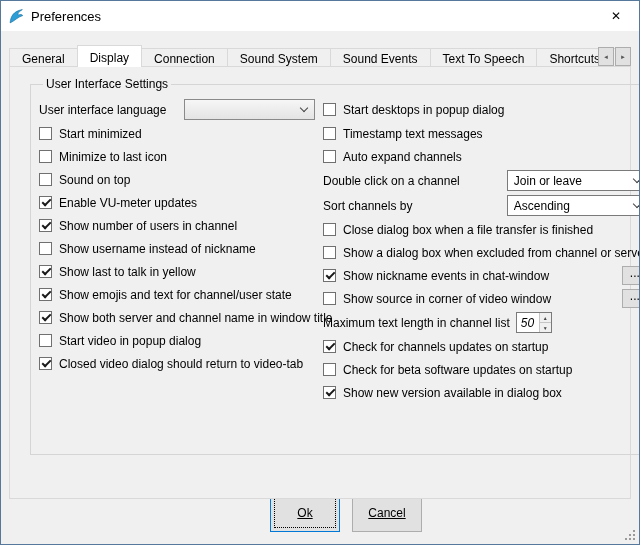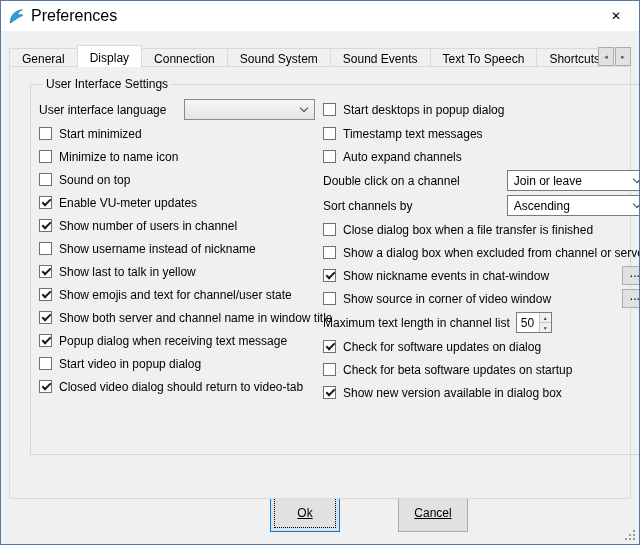--- a/index.html
+++ b/index.html
@@ -3,21 +3,21 @@
 <meta charset="utf-8">
 <style>
   *{box-sizing:border-box;margin:0;padding:0;}
   html,body{background:#ffffff;}
   body{font-family:"Liberation Sans","DejaVu Sans",sans-serif;font-size:12px;color:#000;}
   .window{position:relative;width:640px;height:545px;background:#f0f0f0;border:1px solid #56789b;overflow:hidden;}
 
   
   .titlebar{height:30px;background:#ffffff;display:flex;align-items:center;}
   .app-icon{width:17px;height:17px;margin-left:7px;flex:0 0 auto;}
-  .title-text{margin-left:6px;font-size:16px;}
+  .title-text{margin-left:6px;font-size:13px;}
   .close-btn{margin-left:auto;width:46px;height:30px;display:flex;align-items:center;justify-content:center;font-size:12px;cursor:default;}
 
   
   .tabbar{position:absolute;top:44px;left:8px;right:8px;height:22px;display:flex;align-items:flex-end;overflow:hidden;z-index:2;}
   .tab{height:19px;padding:3px 12px 2px;background:#f0f0f0;border:1px solid #d9d9d9;margin-right:-1px;white-space:nowrap;cursor:default;}
   .tab.selected{height:23px;padding-top:5px;background:#ffffff;border-bottom:none;margin-bottom:-1px;z-index:3;position:relative;}
   .tab-scroller{position:absolute;top:46px;right:8px;display:flex;z-index:4;}
   .scroll-btn{width:16px;height:19px;margin-left:1px;border:1px solid #adadad;background:#e1e1e1;display:flex;align-items:center;justify-content:center;font-size:6px;color:#555;}
 
   
@@ -43,28 +43,28 @@
   .combo .chev{width:6px;height:6px;border-right:1.4px solid #444;border-bottom:1.4px solid #444;transform:rotate(45deg);margin-left:auto;margin-top:-3px;}
   .combo-val{white-space:nowrap;overflow:hidden;margin-right:20px;}
   .lang-combo{width:131px;margin-left:auto;background:linear-gradient(#f6f6f6,#e4e4e4);border-color:#8a8a8a;}
   .right-combo{width:141px;margin-left:auto;}
 
   
   .more-btn{margin-left:auto;width:26px;height:19px;border:1px solid #adadad;background:#e1e1e1;display:flex;align-items:center;justify-content:center;line-height:8px;padding-bottom:6px;flex:0 0 auto;}
 
   
   .spin{display:flex;width:36px;height:21px;border:1px solid #7a7a7a;background:#fff;margin-left:6px;flex:0 0 auto;}
-  .spin-val{flex:1;display:flex;align-items:center;padding-left:4px;}
+  .spin-val{flex:1;display:flex;align-items:center;padding-left:4px;font-style:italic;}
   .spin-btns{width:12px;display:flex;flex-direction:column;border-left:1px solid #c5c5c5;}
   .spin-btn{flex:1;display:flex;align-items:center;justify-content:center;font-size:5px;color:#444;background:#f0f0f0;}
   .spin-btn + .spin-btn{border-top:1px solid #c5c5c5;}
 
   
   .button-row{position:absolute;left:0;right:0;bottom:12px;display:flex;justify-content:center;gap:12px;padding-left:52px;}
-  .btn{position:relative;height:38px;min-width:70px;padding:4px 14px;background:#e1e1e1;border:1px solid #adadad;display:flex;align-items:center;justify-content:center;cursor:default;margin-left:46px;}
+  .btn{position:relative;height:38px;min-width:70px;padding:4px 14px;background:#e1e1e1;border:1px solid #adadad;display:flex;align-items:center;justify-content:center;cursor:default;}
   .btn span{text-decoration:underline;}
   .btn.default{border-color:#0078d7;}
   .btn.default::after{content:"";position:absolute;left:3px;right:3px;top:3px;bottom:3px;border:1px dotted #000;}
 
   
   .grip{position:absolute;right:3px;bottom:3px;width:13px;height:13px;}
 </style>
 </head>
 <body>
 
@@ -114,21 +114,21 @@
               <span class="chev"></span>
             </div>
           </div>
 
           <div class="row">
             <span class="cb"></span>
             <span class="lbl">Start minimized</span>
           </div>
           <div class="row">
             <span class="cb"></span>
-            <span class="lbl">Minimize to name icon</span>
+            <span class="lbl">Minimize to last icon</span>
           </div>
           <div class="row">
             <span class="cb"></span>
             <span class="lbl">Sound on top</span>
           </div>
           <div class="row">
             <span class="cb checked"></span>
             <span class="lbl">Enable VU-meter updates</span>
           </div>
           <div class="row">
@@ -143,24 +143,20 @@
             <span class="cb checked"></span>
             <span class="lbl">Show last to talk in yellow</span>
           </div>
           <div class="row">
             <span class="cb checked"></span>
             <span class="lbl">Show emojis and text for channel/user state</span>
           </div>
           <div class="row">
             <span class="cb checked"></span>
             <span class="lbl">Show both server and channel name in window title</span>
-          </div>
-          <div class="row">
-            <span class="cb checked"></span>
-            <span class="lbl">Popup dialog when receiving text message</span>
           </div>
           <div class="row">
             <span class="cb"></span>
             <span class="lbl">Start video in popup dialog</span>
           </div>
           <div class="row">
             <span class="cb checked"></span>
             <span class="lbl">Closed video dialog should return to video-tab</span>
           </div>
         </div>
@@ -228,21 +224,21 @@
                   </span>
                 <span class="spin-btn">
                     <span>▼</span>
                   </span>
               </span>
             </div>
           </div>
 
           <div class="row">
             <span class="cb checked"></span>
-            <span class="lbl">Check for software updates on dialog</span>
+            <span class="lbl">Check for channels updates on startup</span>
           </div>
           <div class="row">
             <span class="cb"></span>
             <span class="lbl">Check for beta software updates on startup</span>
           </div>
           <div class="row">
             <span class="cb checked"></span>
             <span class="lbl">Show new version available in dialog box</span>
           </div>
         </div>

